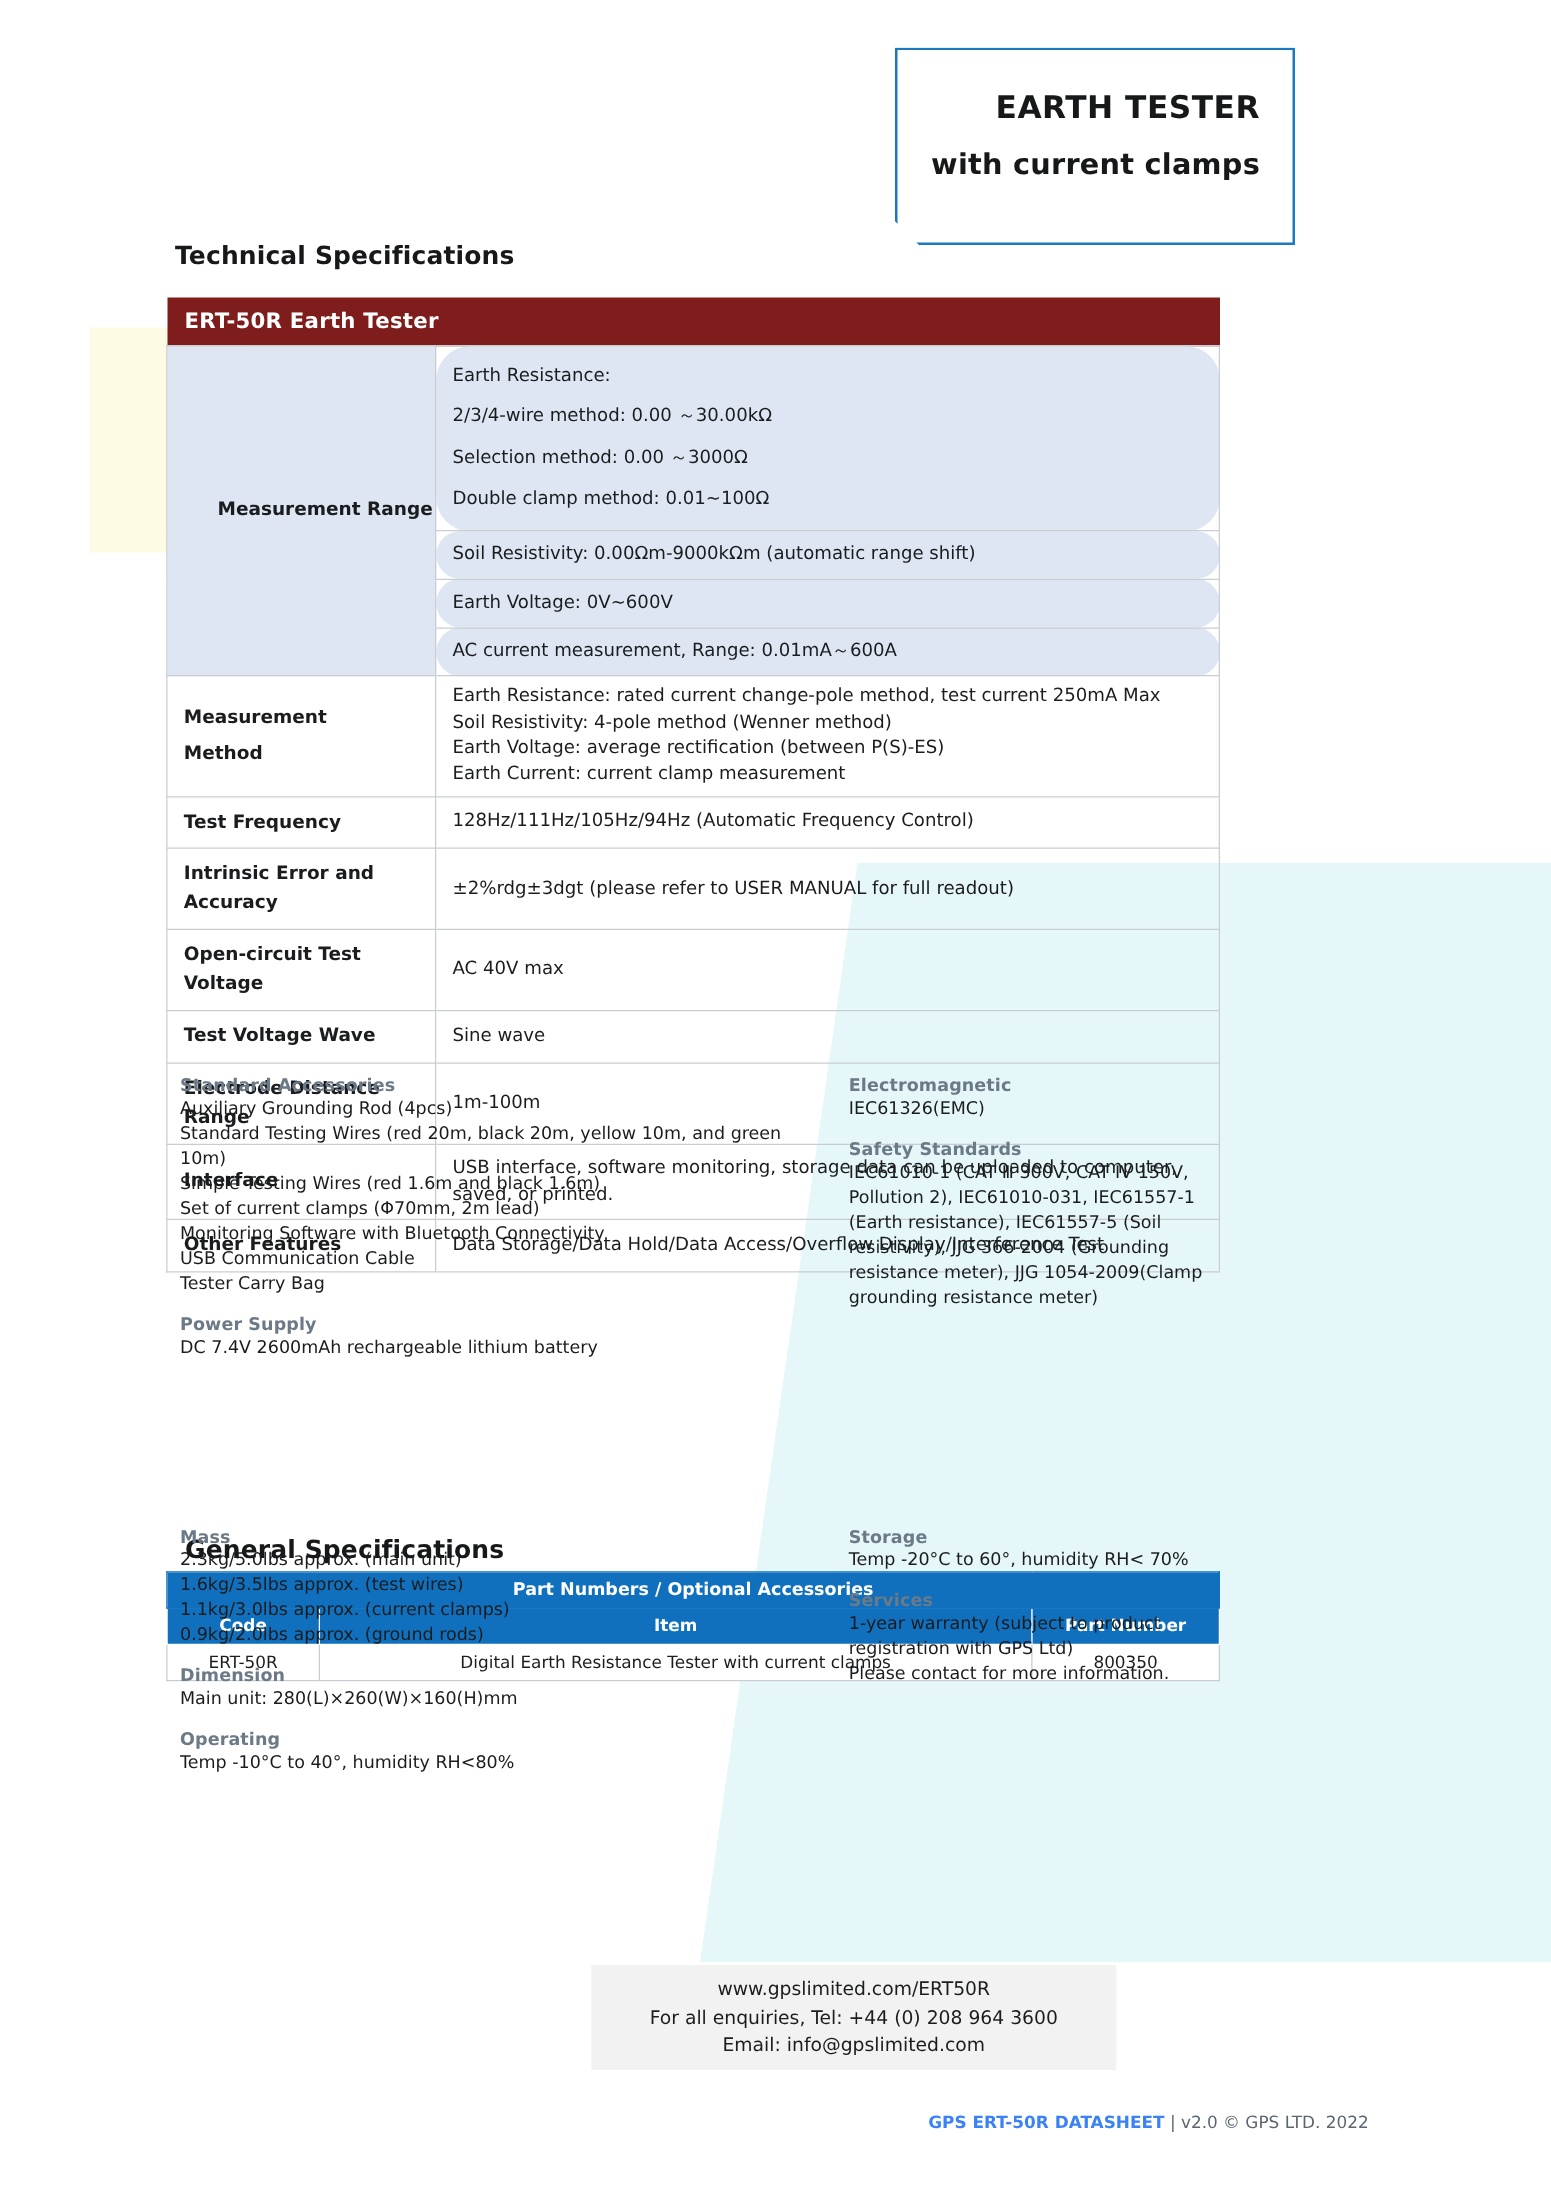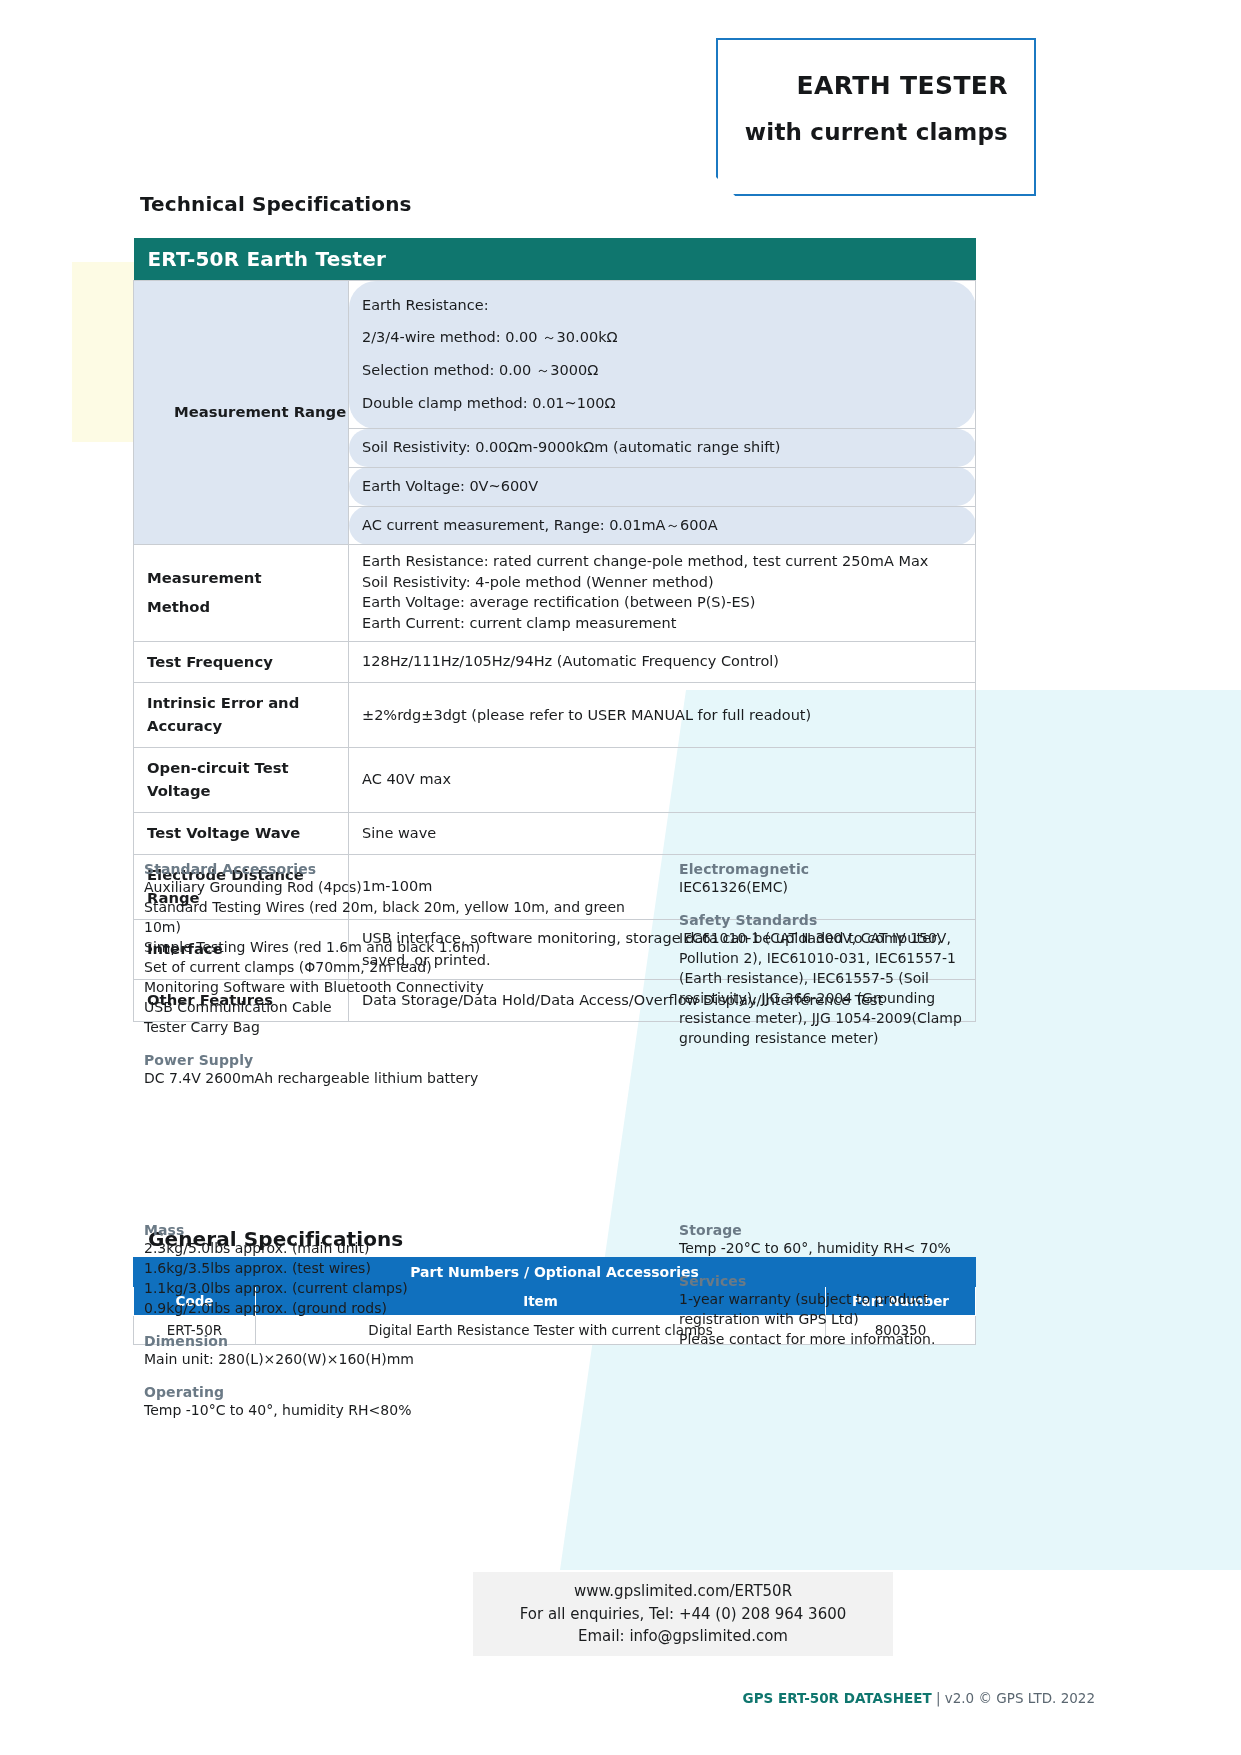--- a/index.html
+++ b/index.html
@@ -71,23 +71,23 @@
 
   
   .spec-table {
     position: absolute;
     left: 133px; top: 238px;
     width: 843px;
     border-collapse: collapse;
     z-index: 2;
   }
   .spec-table th.band {
-    background: #0f766e;
+    background: #7f1d1d;
     color: #ffffff;
-    font-size: 20px; font-weight: bold;
+    font-size: 17px; font-weight: bold;
     text-align: left;
     padding: 9px 0 9px 14px;
     letter-spacing: 0.2px;
   }
   .spec-table td {
     border: 1px solid #c9cdd2;
     vertical-align: middle;
     font-size: 14.5px;
     color: #1a1c1e;
   }
@@ -165,21 +165,21 @@
   .contact-line { font-size: 15px; color: #1a1c1e; line-height: 1.5; }
 
   .footer-bar {
     position: absolute;
     left: 0; top: 1690px; width: 1241px;
     text-align: right;
     padding-right: 146px;
     font-size: 13.5px;
     z-index: 2;
   }
-  .footer-strong { color: #0f766e; font-weight: bold; }
+  .footer-strong { color: #3b82f6; font-weight: bold; }
   .footer-rest { color: #5a6670; }
 </style>
 </head>
 <body>
 
 <div id="page">
 
   <div class="bg-yellow"></div>
   <div class="bg-cyan"></div>
 

